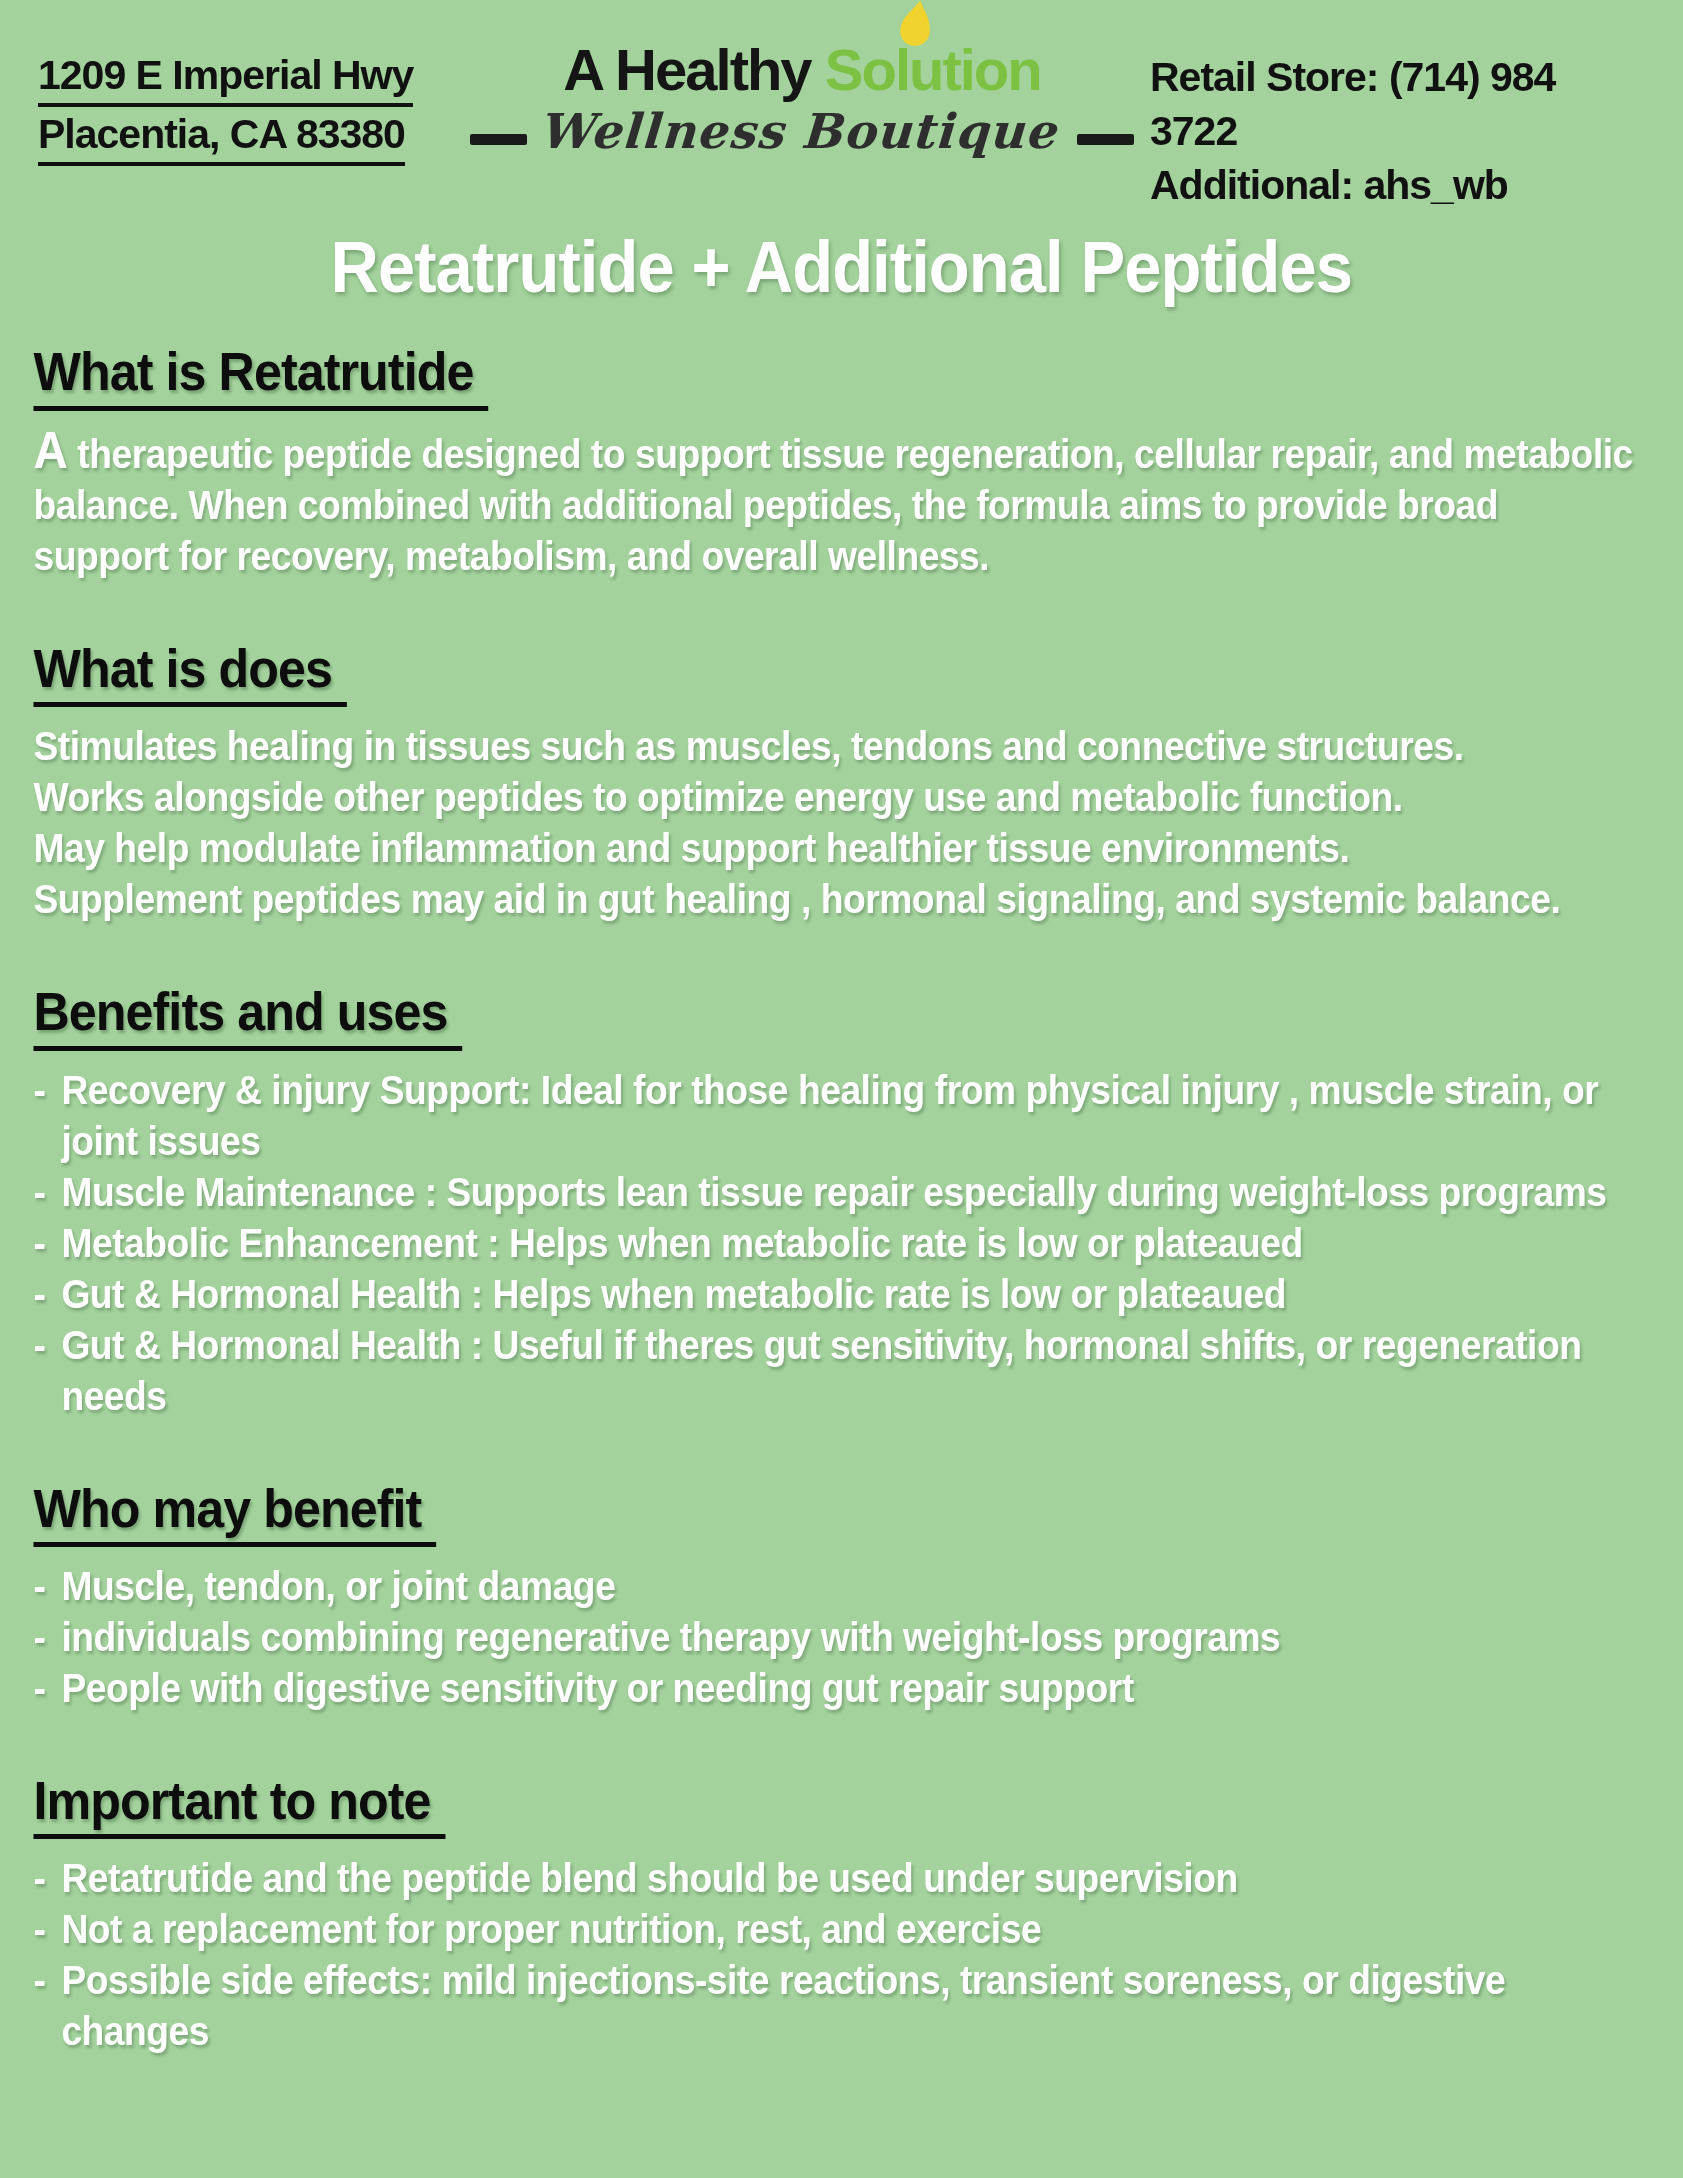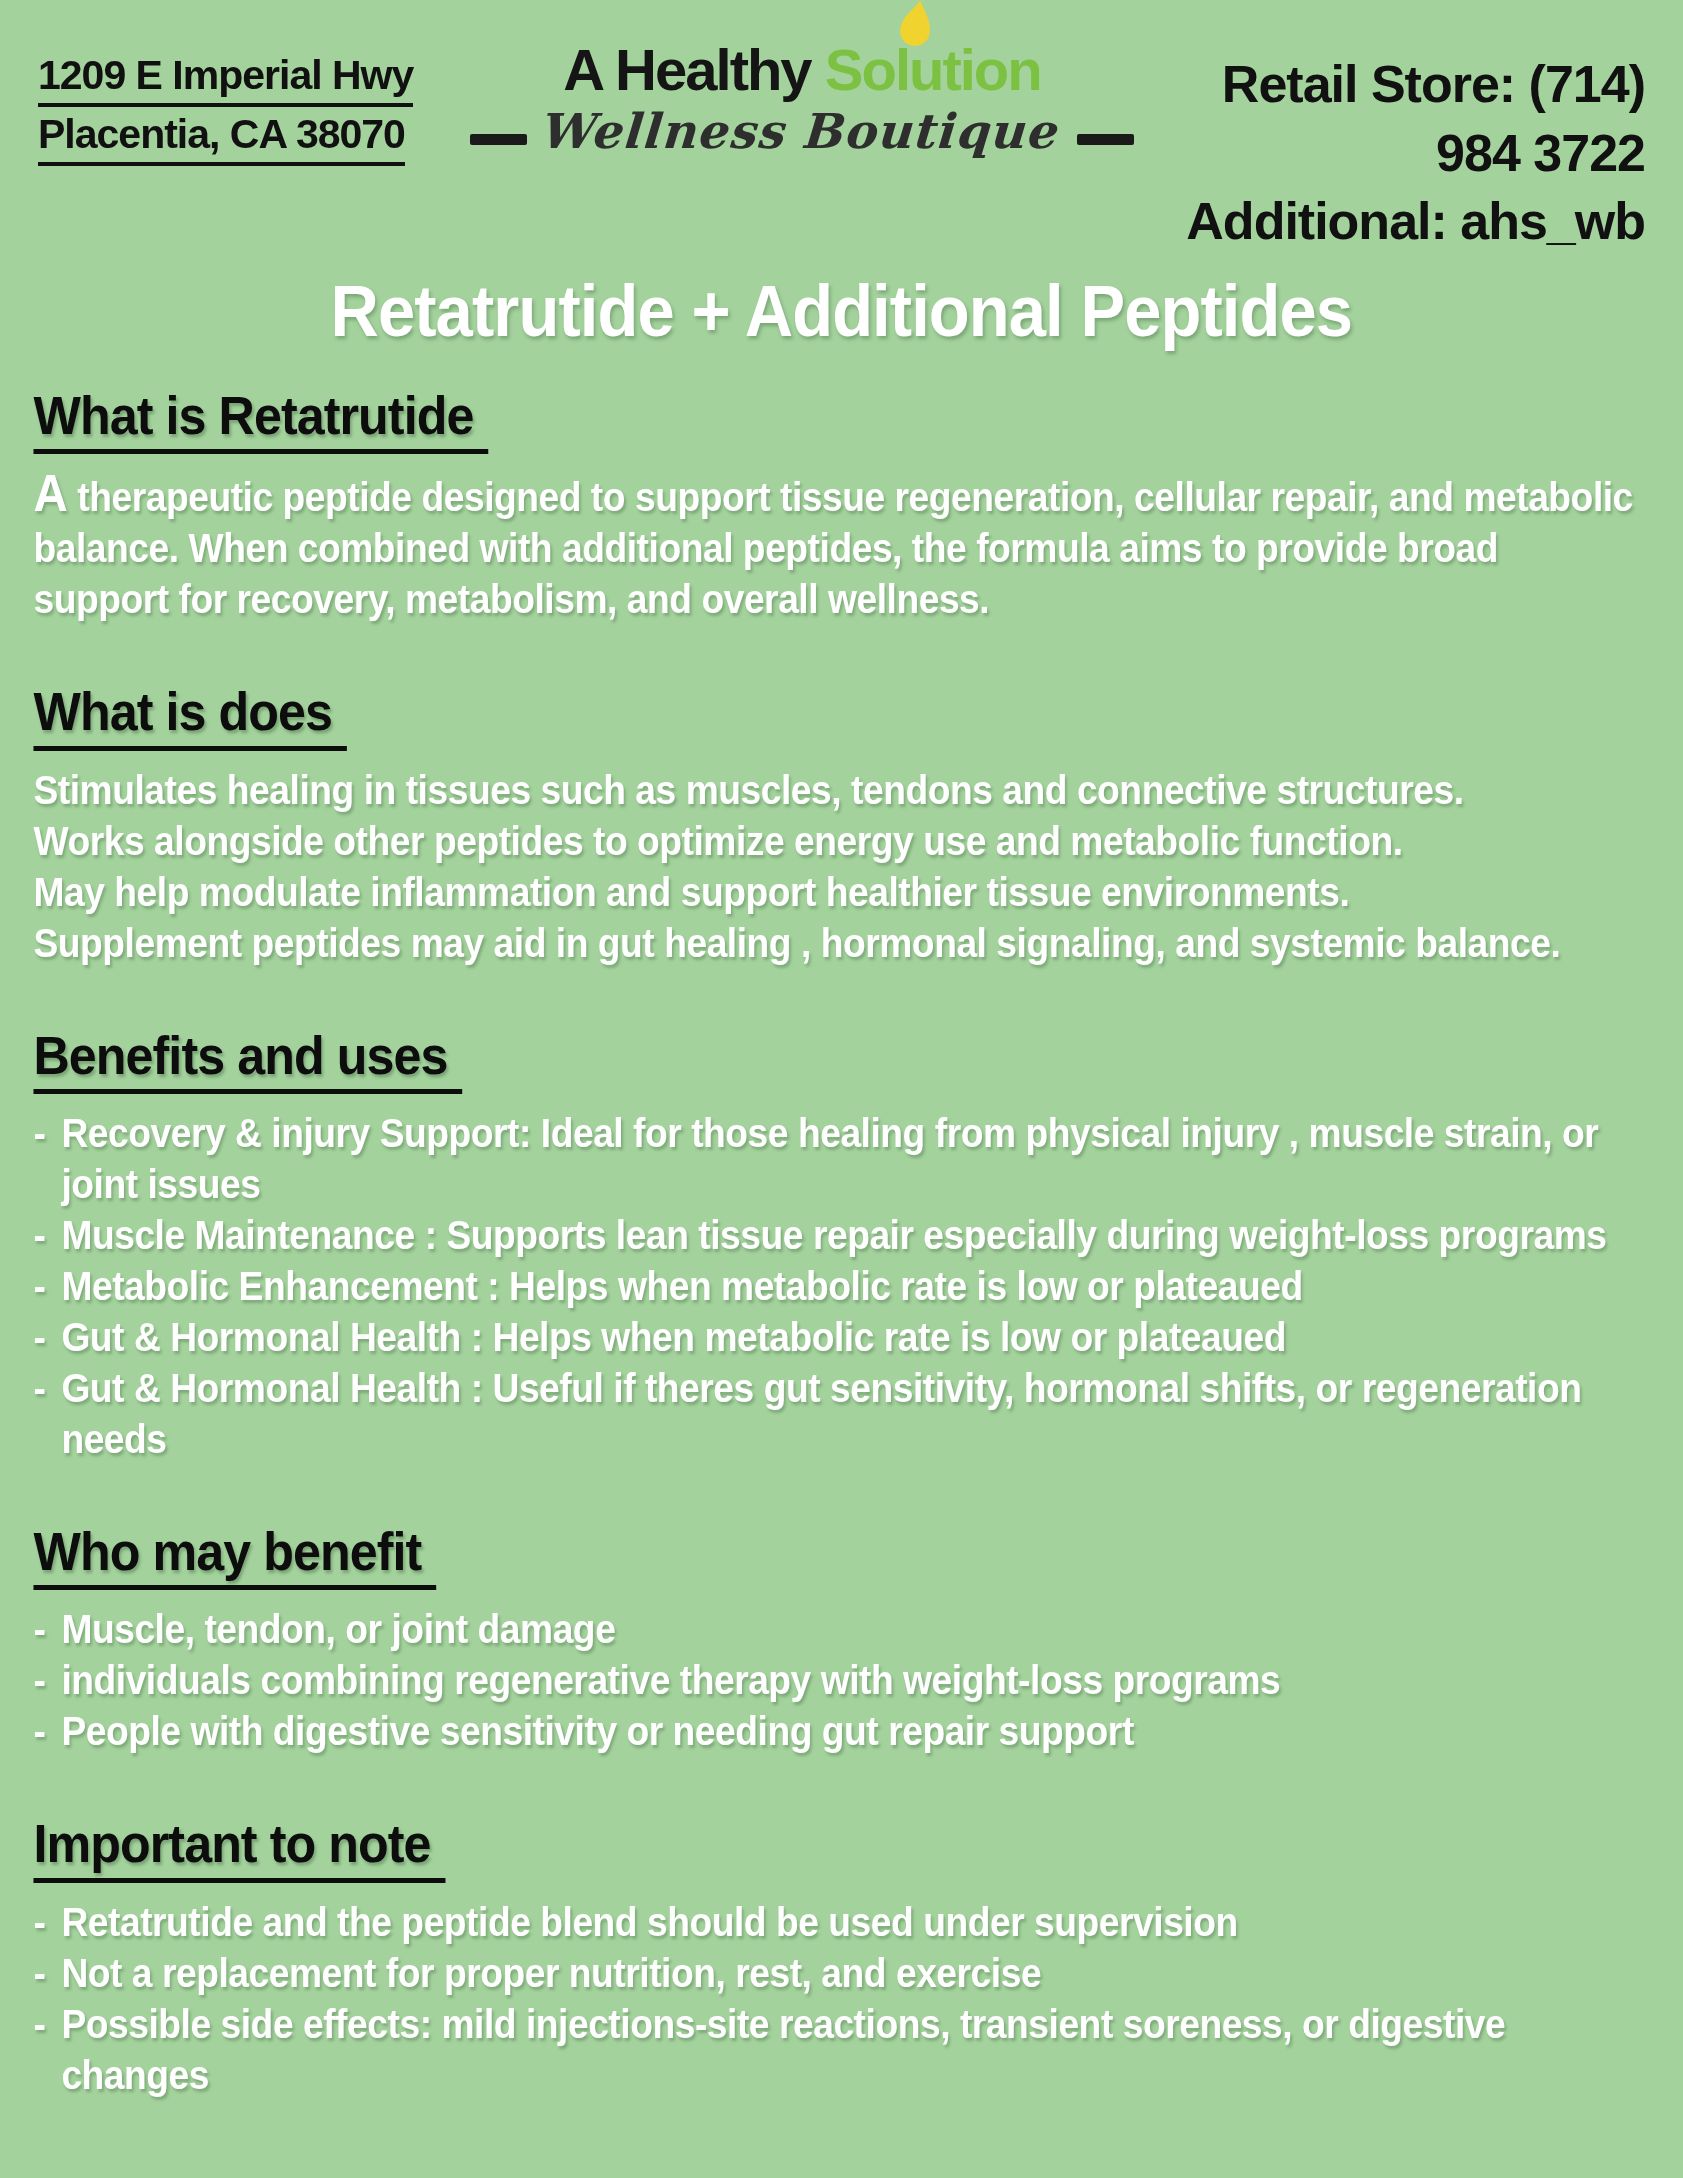--- a/index.html
+++ b/index.html
@@ -25,21 +25,21 @@
   .droplet { position:absolute; top:-40px; right:109px; width:34px; height:48px; transform:rotate(6deg); }
   .logo-tagline { display:flex; justify-content:center; align-items:center; margin-top:2px; }
   .tagline-text {
     font-family:"DejaVu Serif","Liberation Serif",serif;
     font-style:italic; font-weight:bold;
     font-size:48px; color:#2e2e2e; letter-spacing:1px;
     transform:skewX(-6deg);
   }
   .dash-bar { width:57px; height:11px; background:#1a1a1a; border-radius:2px; margin:18px 16px 0 16px; }
 
-  .contact { width:495px; text-align:right; font-size:52px; line-height:1.32; color:#111; letter-spacing:-1px; padding-top:10px; }
+  .contact { width:495px; text-align:left; font-size:41px; line-height:1.32; color:#111; letter-spacing:-1px; padding-top:10px; }
 
   
   .condensed { width:107.5%; transform:scaleX(0.93); transform-origin:left top; }
 
   .title {
     margin-top:14px;
     text-align:center;
     font-size:72px; letter-spacing:-1px;
     color:#ffffff;
     text-shadow:2px 3px 4px rgba(50,85,50,0.35);
@@ -72,21 +72,21 @@
   .bullet .text { flex:1; }
 </style>
 </head>
 <body>
 
 <div class="page">
 
   <div class="header">
     <div class="address">
       <div><span class="u">1209 E Imperial Hwy</span></div>
-      <div><span class="u">Placentia, CA 38070</span></div>
+      <div><span class="u">Placentia, CA 83380</span></div>
     </div>
 
     <div class="logo">
       <div class="logo-name">
         <svg class="droplet" viewBox="0 0 24 34" aria-hidden="true">
           <path d="M14 0 C9 8 2 13 2 22 a10.5 10.5 0 0 0 21 0 C23 13 18 8 14 0 Z" fill="#f0d32e"></path>
         </svg>
         <span class="logo-black">A Healthy</span>
         <span class="logo-green">Solution</span>
       </div>

